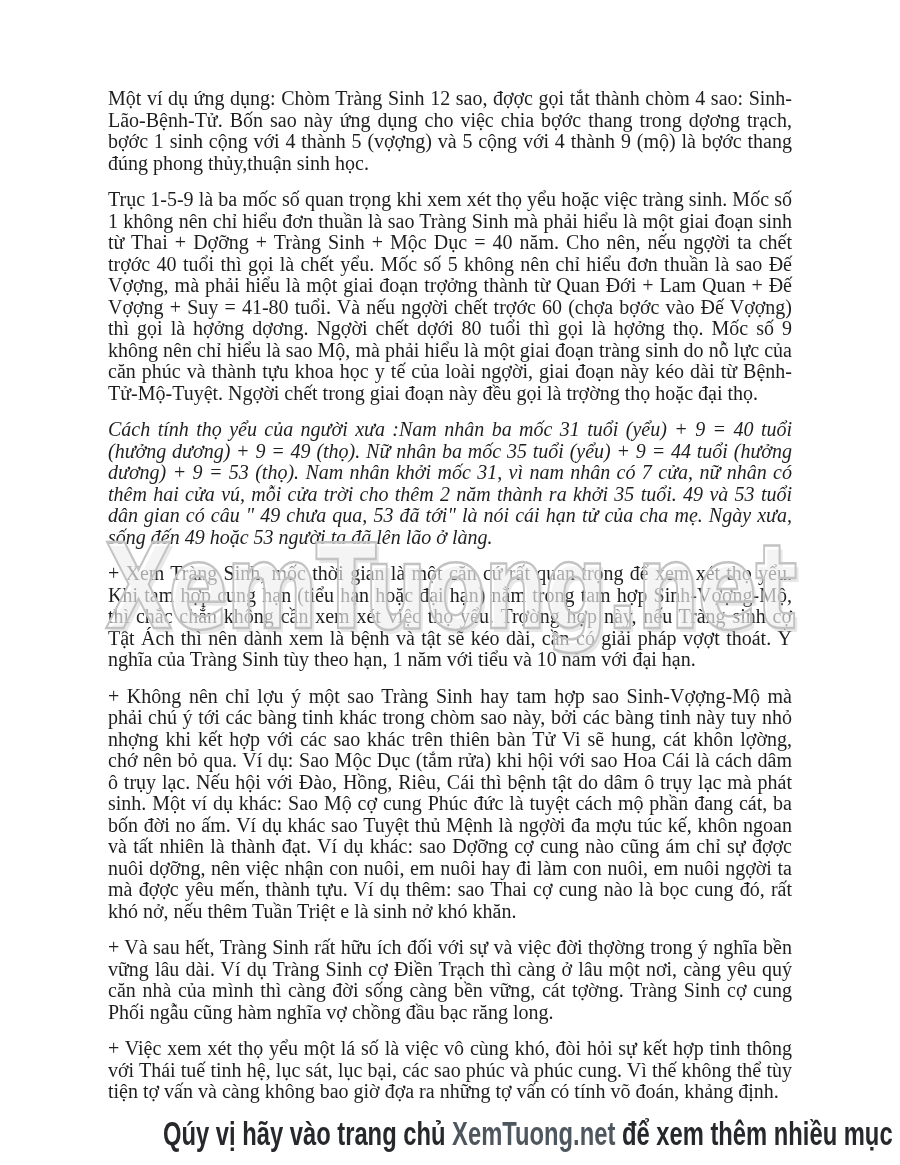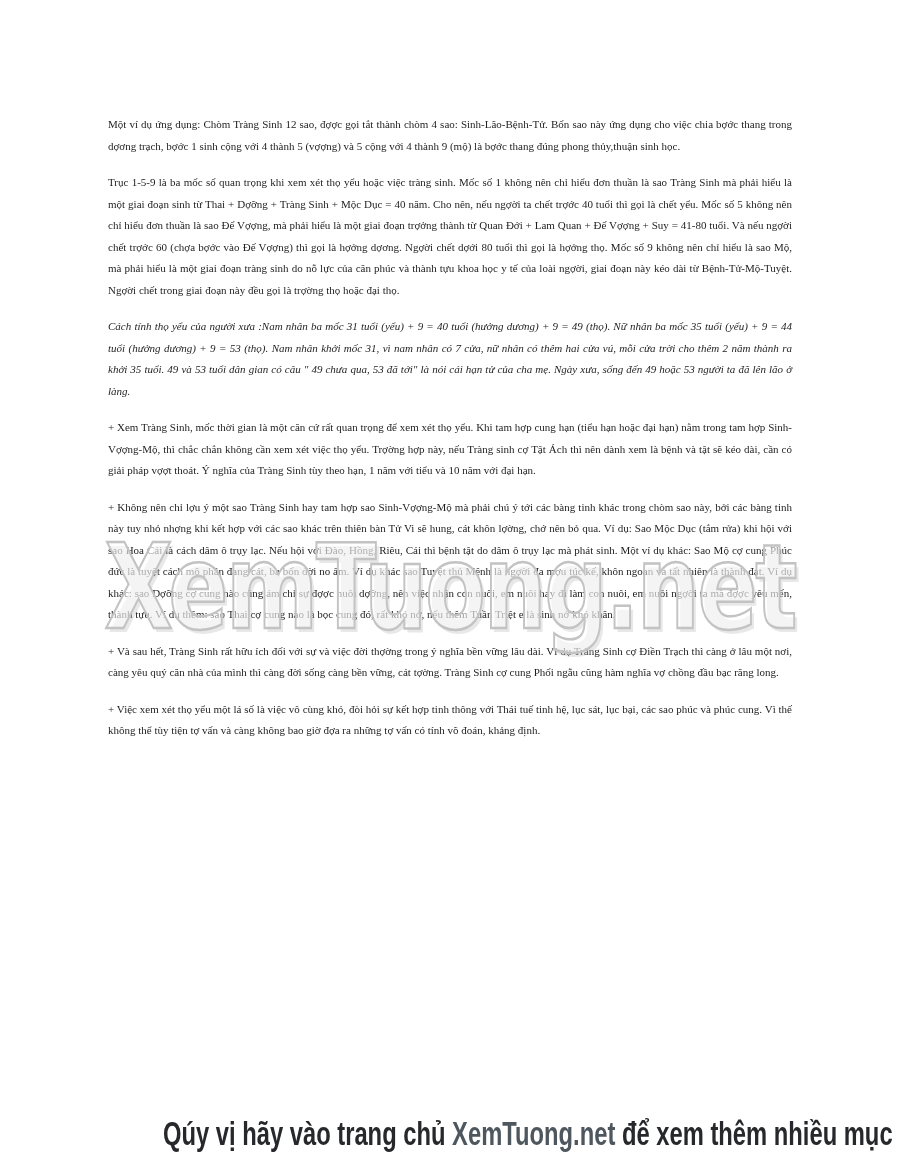--- a/index.html
+++ b/index.html
@@ -10,25 +10,25 @@
   .page {
     position: relative;
     width: 900px;
     height: 1165px;
     background: #ffffff;
     overflow: hidden;
     font-family: "Liberation Serif", serif;
   }
   .content {
     position: absolute;
-    top: 114px;
+    top: 88px;
     left: 108px;
     width: 684px;
     color: #1e1e1e;
-    font-size: 11px;
+    font-size: 20px;
     line-height: 21.5px;
     text-align: justify;
   }
   .content p {
     margin: 0 0 15px 0;
   }
   .content p.italic {
     font-style: italic;
   }
   .content p.heading {

